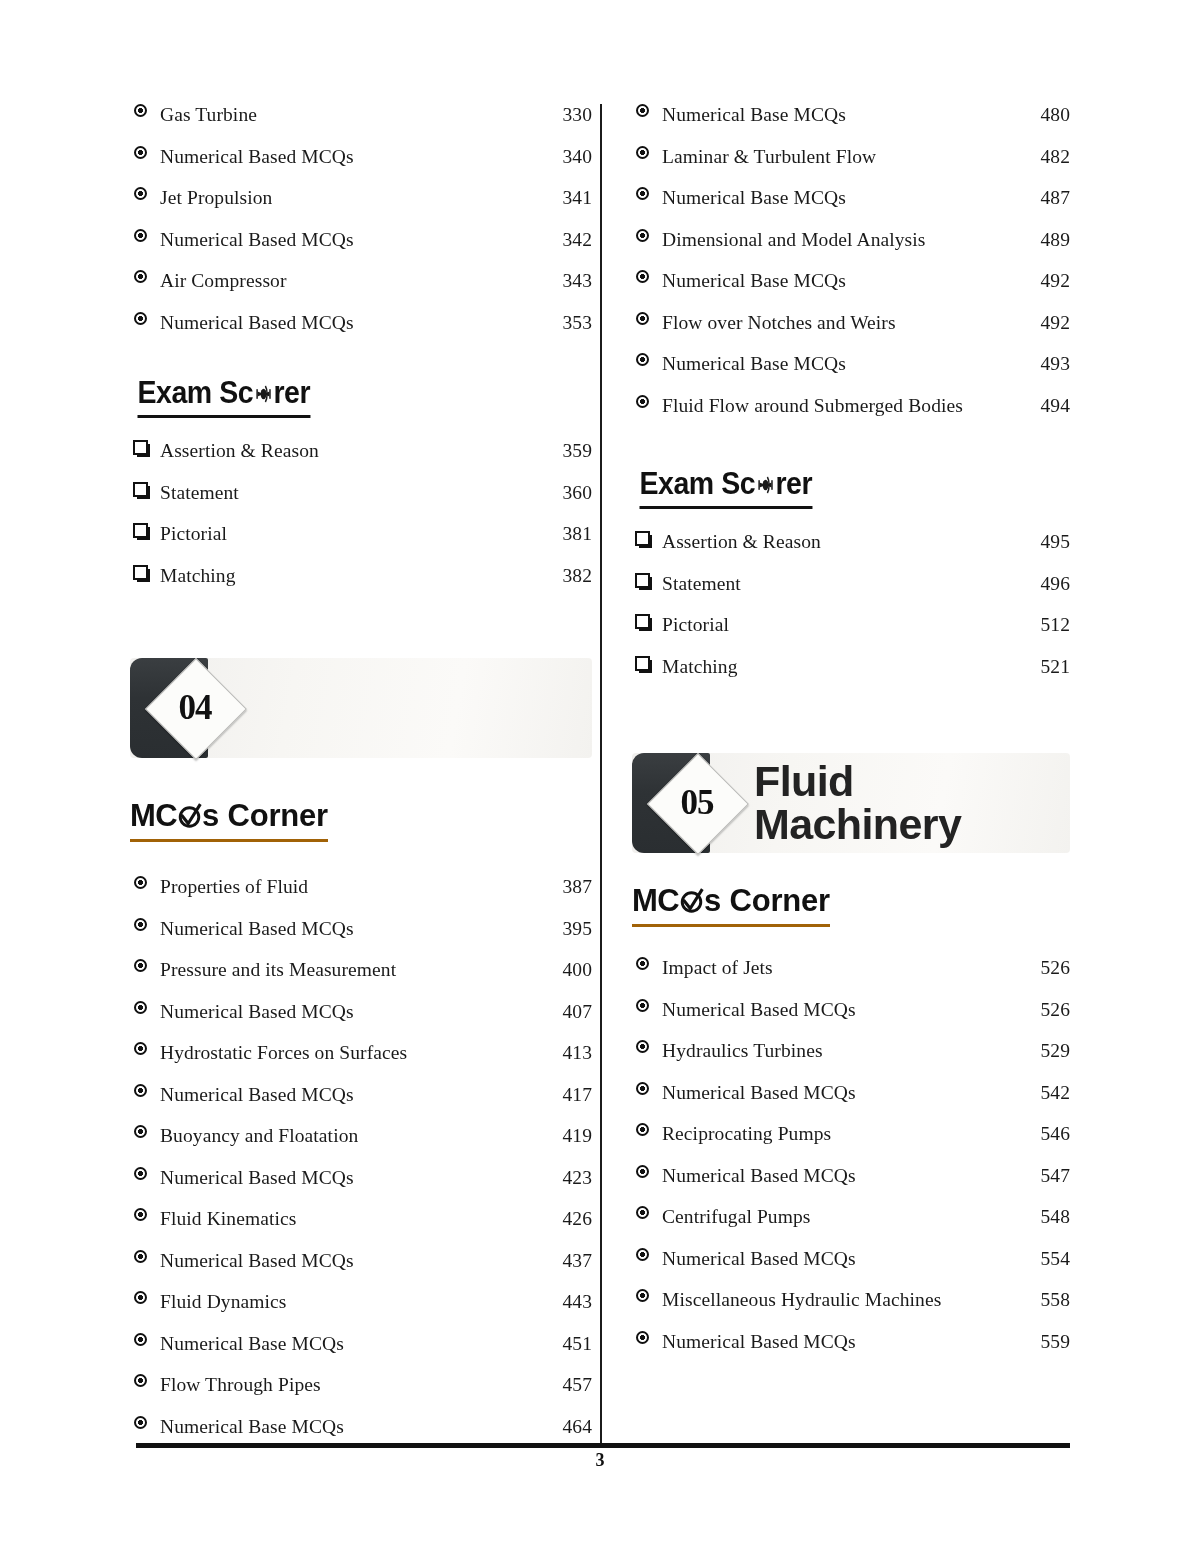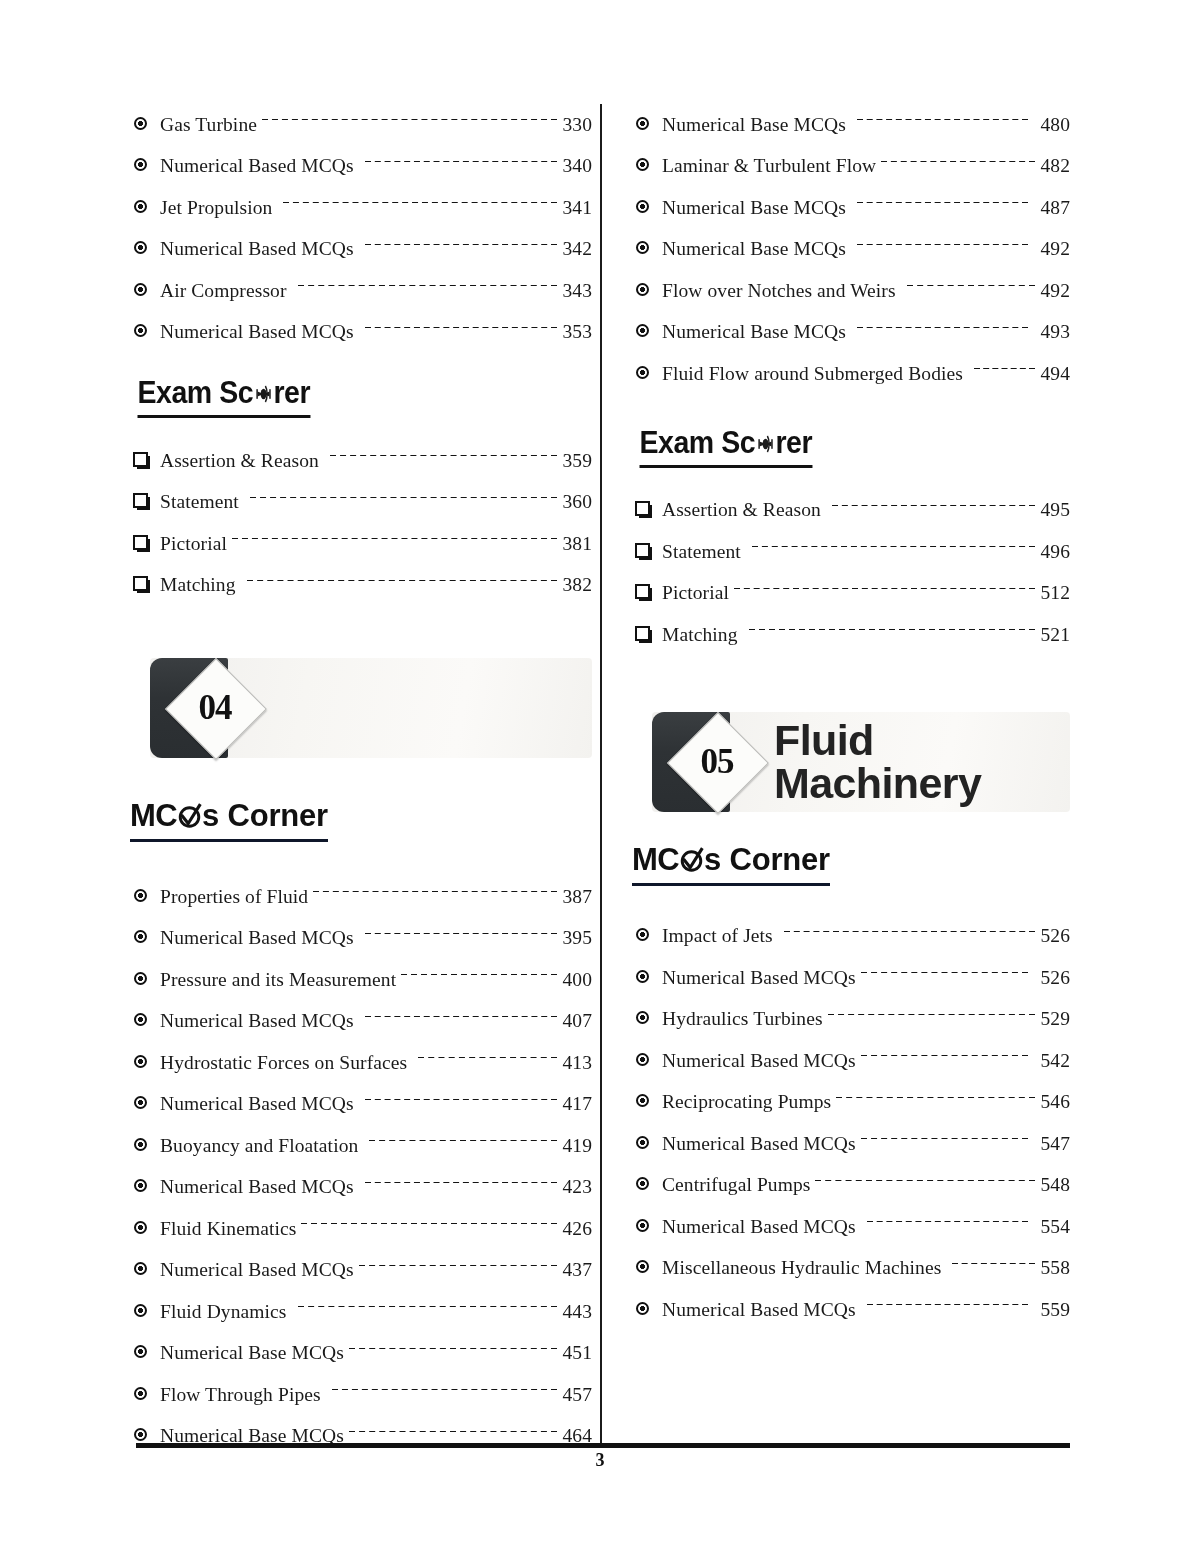--- a/index.html
+++ b/index.html
@@ -47,21 +47,21 @@
     left: 600px;
     top: 104px;
     width: 2px;
     height: 1340px;
     background: #1b1b1b;
   }
 
   
   .toc-item {
     display: flex;
-    align-items: center;
+    align-items: flex-start;
     height: 41.5px;
     font-size: 19.5px;
     letter-spacing: 0.1px;
     white-space: nowrap;
     overflow: hidden;
   }
   .toc-item .bullet {
     flex: 0 0 auto;
     width: 30px;
     font-size: 15px;
@@ -154,42 +154,41 @@
   
   .mcqs-corner {
     display: inline-block;
     position: relative;
     font-family: "Liberation Sans", "DejaVu Sans", sans-serif;
     font-weight: bold;
     font-size: 31px;
     letter-spacing: -0.6px;
     color: #111;
     padding-bottom: 5px;
-    border-bottom: 3px solid #0f172a;
+    border-bottom: 3px solid #a16207;
   }
   .mcqs-corner .qmark {
     display: inline-block;
     position: relative;
     width: 27px;
     height: 27px;
     vertical-align: -4px;
     margin: 0 -1px;
   }
   .mcqs-corner .qmark svg { display: block; }
   .mcqs-corner .thin { letter-spacing: -0.2px; }
 
   
   .chapter-banner {
     position: relative;
     height: 100px;
     background: linear-gradient(100deg, #f0efed 0%, #f7f6f3 35%, #fbfaf8 70%, #f3f2ef 100%);
     border-radius: 4px;
     display: flex;
     align-items: center;
-    margin-left: 20px;
   }
   .chapter-banner .badge {
     position: absolute;
     left: 0;
     top: 0;
     width: 100px;
     height: 100px;
   }
   .chapter-banner .badge-dark {
     position: absolute;
@@ -479,20 +478,26 @@
           <span class="label">Laminar &amp; Turbulent Flow</span>
           <span class="leader"></span>
           <span class="page-no">482</span>
         </div>
         <div class="toc-item gap-left gap-right">
           <span class="bullet bullet-circle"></span>
           <span class="label">Numerical Base MCQs</span>
           <span class="leader"></span>
           <span class="page-no">487</span>
         </div>
+        <div class="toc-item gap-left">
+          <span class="bullet bullet-circle"></span>
+          <span class="label">Dimensional and Model Analysis</span>
+          <span class="leader"></span>
+          <span class="page-no">489</span>
+        </div>
         <div class="toc-item gap-left gap-right">
           <span class="bullet bullet-circle"></span>
           <span class="label">Numerical Base MCQs</span>
           <span class="leader"></span>
           <span class="page-no">492</span>
         </div>
         <div class="toc-item gap-left">
           <span class="bullet bullet-circle"></span>
           <span class="label">Flow over Notches and Weirs</span>
           <span class="leader"></span>

